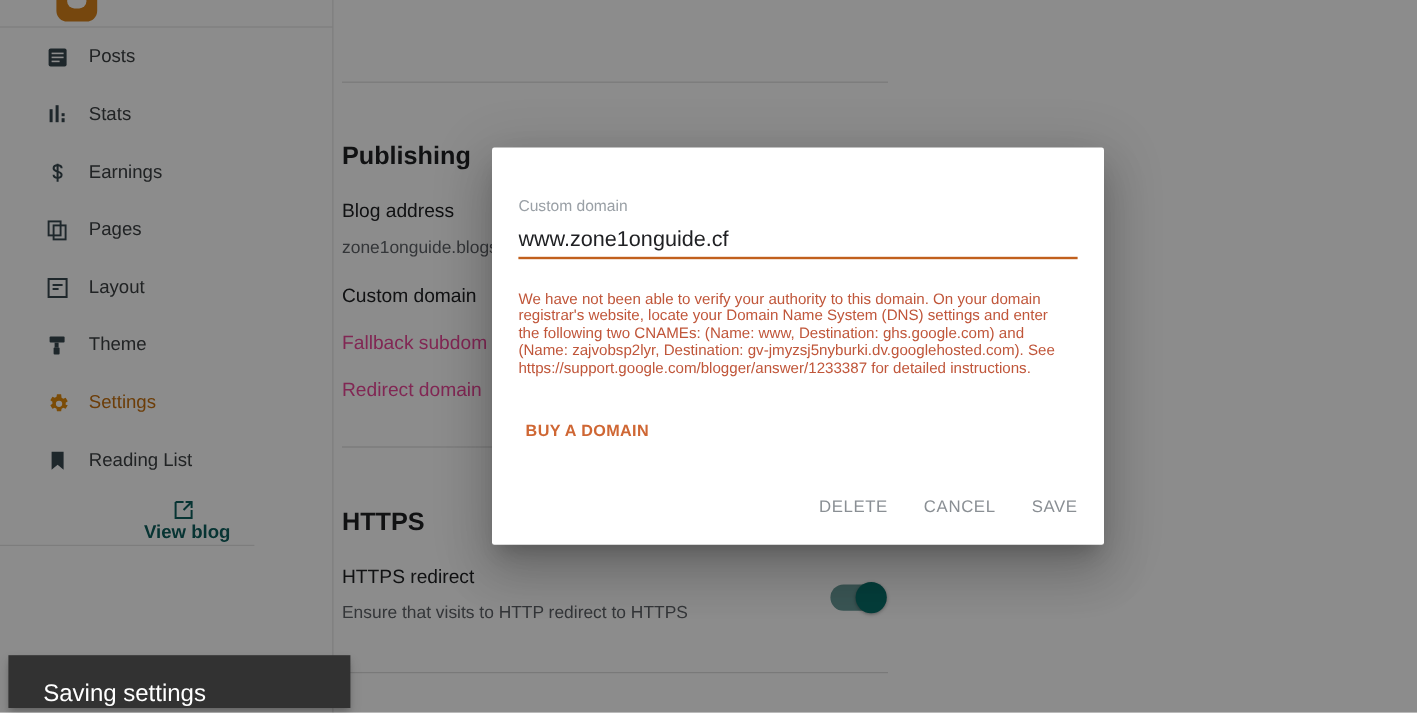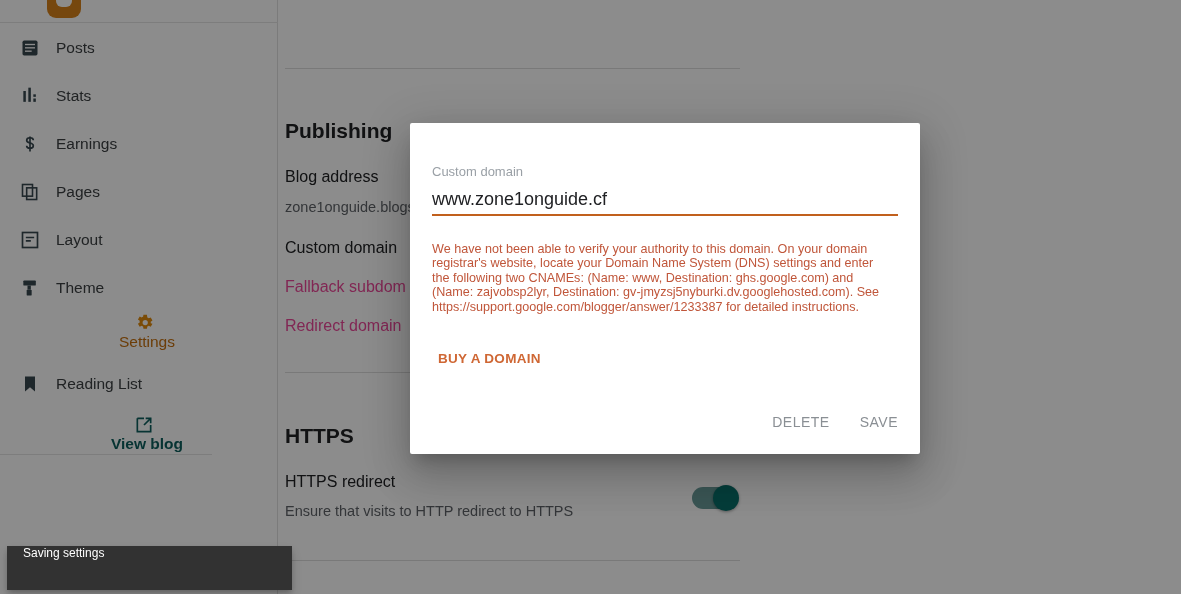--- a/index.html
+++ b/index.html
@@ -33,29 +33,29 @@
   .logo-mark .inner {
     width:16px; height:12px; border-radius:5px 5px 6px 6px; background:#fff;
   }
 
   .nav-divider {
     position:absolute; left:0; width:278px; height:1px; background:#e3e3e3;
   }
 
   .nav { position:absolute; left:0; top:24px; width:278px; }
   .nav-item {
-    height:48px; display:flex; align-items:center; padding-left:10px;
+    height:48px; display:flex; align-items:center; padding-left:28px;
     color:#3c4043; font-size:15.5px; cursor:pointer; position:relative;
   }
   .nav-item .ico {
     width:40px; min-width:40px; display:flex; align-items:center; justify-content:center;
     color:#37474f;
   }
   .nav-item .lbl { margin-left:6px; }
-  .nav-item.active { color:#c5700f;flex-direction:column; }
+  .nav-item.active { color:#c5700f; }
   .nav-item.active .ico { color:#e08a0d; }
   .nav-item.viewblog { color:#0d5f5d; font-weight:bold;flex-direction:column; }
   .nav-item.viewblog .ico { color:#0d5f5d; }
 
   .legal {
     position:absolute; left:0; top:506px; width:278px;
     font-size:12.5px; color:#5f6368; line-height:1.95; padding-left:0px;
   }
   .legal .sep { color:#9aa0a6; padding:0 3px; }
 
@@ -126,22 +126,22 @@
   .dlg-btn {
     font-size:14px; letter-spacing:.5px; color:#8a8f94;
     background:none; border:none; cursor:pointer;
     padding:9px 12px; font-family:"Liberation Sans", sans-serif;
   }
 
   
   .toast {
     position:absolute; left:7px; top:546px; width:285px; height:44px;
     background:#323232; color:#fff;
-    display:flex; align-items:flex-start; padding-left:16px;
-    font-size:12px;
+    display:flex; align-items:flex-end; padding-left:29px;
+    font-size:20px;
     box-shadow:0 3px 5px -1px rgba(0,0,0,.2), 0 6px 10px 0 rgba(0,0,0,.14);
   }
   svg { display:block; }
 </style>
 </head>
 <body>
 
 <div id="app">
 
   <div class="page">
@@ -293,20 +293,21 @@
 
     <input class="dlg-input" type="text" value="www.zone1onguide.cf" style="">
     <div class="dlg-underline"></div>
 
     <div class="dlg-error">We have not been able to verify your authority to this domain. On your domain registrar's website, locate your Domain Name System (DNS) settings and enter the following two CNAMEs: (Name: www, Destination: ghs.google.com) and (Name: zajvobsp2lyr, Destination: gv-jmyzsj5nyburki.dv.googlehosted.com). See https://support.google.com/blogger/answer/1233387 for detailed instructions.</div>
 
     <div class="dlg-link">BUY A DOMAIN</div>
 
     <div class="dlg-actions">
       <button class="dlg-btn">DELETE</button>
+      <button class="dlg-btn">CANCEL</button>
       <button class="dlg-btn">SAVE</button>
     </div>
   </div>
 
   <div class="toast">
     <span>Saving settings</span>
   </div>
 
 </div>
 

